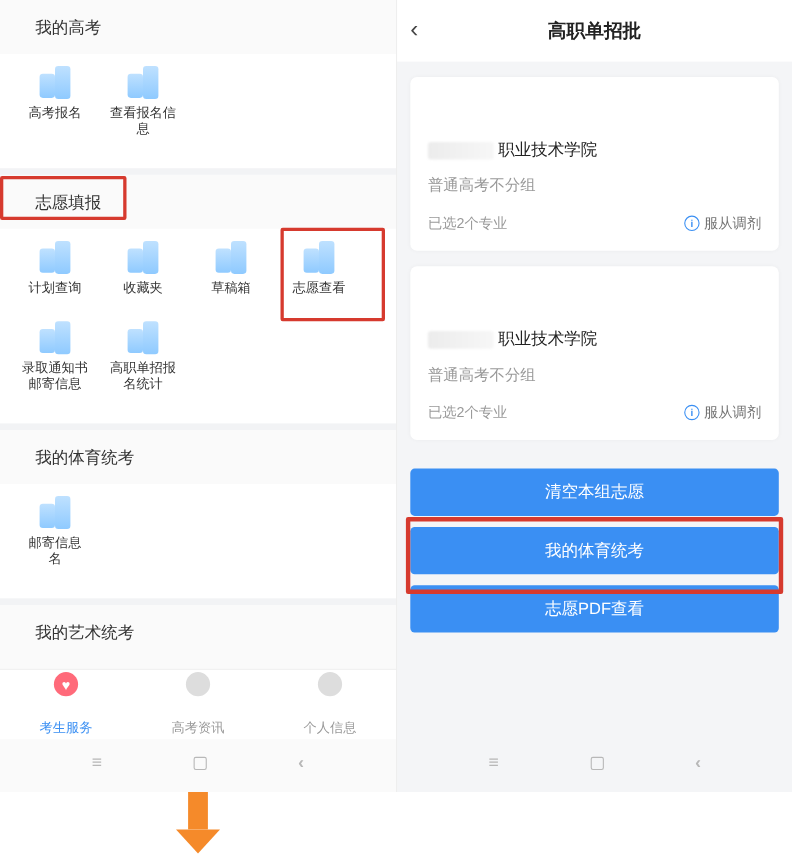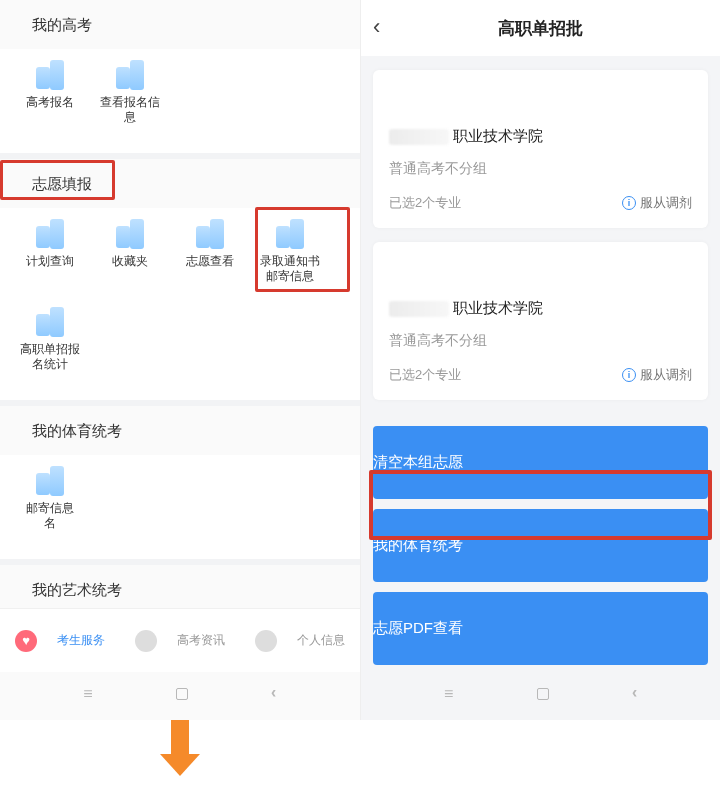--- a/index.html
+++ b/index.html
@@ -12,21 +12,21 @@
     .cell { width:80px; display:flex; flex-direction:column; align-items:center; gap:0; padding:8px 0 12px; }
     .cell-icon { width:38px; height:38px; position:relative; }
     .cell-icon::before, .cell-icon::after { content:""; position:absolute; background:linear-gradient(180deg,#bfe1ff,#8fcaff); border-radius:3px; }
     .cell-icon::before { width:14px; height:22px; left:5px; top:10px; }
     .cell-icon::after  { width:14px; height:30px; right:5px; top:3px; }
     .cell-label { font-size:12px; color:#333; text-align:center; line-height:1.25; white-space:pre-line; max-width:72px; }
     .hl { border:3px solid #d63a2e; border-radius:2px; }
     .hl-section { position:absolute; left:0; top:160px; width:115px; height:40px; z-index:5; }
     .hl-view { position:absolute; left:255px; top:207px; width:95px; height:85px; z-index:5; }
     .tabbar { position:absolute; bottom:48px; left:0; right:0; height:64px; background:#fff; display:flex; align-items:center; justify-content:space-around; border-top:1px solid #f0f0f0; }
-    .tab { display:flex; flex-direction:row; align-items:center; gap:20px; font-size:12px; color:#999; }
+    .tab { display:flex; flex-direction:column; align-items:center; gap:20px; font-size:12px; color:#999; }
     .tab.active { color:#3a8ff3; }
     .tab-ico { width:22px; height:22px; border-radius:50%; background:#ddd; position:relative; }
     .tab.active .tab-ico { background:#ff6a7a; }
     .tab.active .tab-ico::before { content:"♥"; position:absolute; inset:0; color:#fff; font-size:13px; display:flex; align-items:center; justify-content:center; }
     .navkeys { position:absolute; bottom:8px; left:0; right:0; height:36px; display:flex; align-items:center; justify-content:space-evenly; color:#b8b8b8; font-size:16px; }
     .navkeys span { display:inline-block; }
     .sq { width:12px; height:12px; border:1.5px solid #b8b8b8; border-radius:2px; }
     .chev { transform:rotate(180deg); font-weight:700; }
     
     .r-header { height:56px; background:#fff; display:flex; align-items:center; justify-content:center; position:relative; }
@@ -34,21 +34,21 @@
     .r-title { font-size:17px; font-weight:600; color:#222; }
     .card { background:#fff; margin:14px 12px 0; border-radius:6px; padding:14px 16px 16px; box-shadow:0 0 4px rgba(0,0,0,.04); }
     .card-name { font-size:15px; color:#222; display:flex; align-items:center; gap:0; margin-bottom:14px;margin-top:43px; }
     .blur { display:inline-block; width:60px; height:16px; background:linear-gradient(90deg,#ececec,#f7f7f7); border-radius:3px; filter:blur(1px); margin-right:4px; }
     .card-sub { font-size:14px; color:#999; margin-bottom:16px; }
     .card-row { display:flex; align-items:center; justify-content:space-between; }
     .card-row .sel { font-size:13px; color:#999; }
     .obey { font-size:13px; color:#737373; display:flex; align-items:center; gap:4px; }
     .obey .ci { width:14px; height:14px; border:1.3px solid #3a8ff3; border-radius:50%; position:relative; }
     .obey .ci::after { content:"i"; position:absolute; inset:0; font-size:9px; color:#3a8ff3; display:flex; align-items:center; justify-content:center; font-weight:700; }
-    .btn { margin:10px 12px 0; background:#3a8ff3; color:#fff; font-size:15px; padding:27px 0; border-radius:4px; }
+    .btn { margin:10px 12px 0; background:#3a8ff3; color:#fff; font-size:15px; text-align:center; padding:12px 0; border-radius:4px; }
     .btn-first { margin-top:26px; }
     .hl-pdf { position:absolute; left:8px; top:470px; right:8px; height:70px; border:4px solid #d63a2e; z-index:4; }
     
     .arrow { position:absolute; left:160px; top:720px; width:40px; height:55px; }
     .arrow-stem { width:18px; height:34px; background:#f58a2a; margin:0 auto; }
     .arrow-head { width:0; height:0; border-left:20px solid transparent; border-right:20px solid transparent; border-top:22px solid #f58a2a; margin:0 auto; }
     .gap { height:6px; background:#f2f3f5; }
   </style>
 </head>
 <body>
@@ -74,20 +74,24 @@
     <div class="section-title">志愿填报</div>
     <div class="hl hl-view"></div>
     <div class="icon-grid">
       <div class="cell">
           <span class="cell-icon"></span>
           <span class="cell-label">计划查询</span>
         </div>
       <div class="cell">
           <span class="cell-icon"></span>
           <span class="cell-label">收藏夹</span>
+        </div>
+      <div class="cell">
+          <span class="cell-icon"></span>
+          <span class="cell-label">草稿箱</span>
         </div>
       <div class="cell">
           <span class="cell-icon"></span>
           <span class="cell-label">志愿查看</span>
         </div>
       <div class="cell">
           <span class="cell-icon"></span>
           <span class="cell-label">录取通知书
 邮寄信息</span>
         </div>

